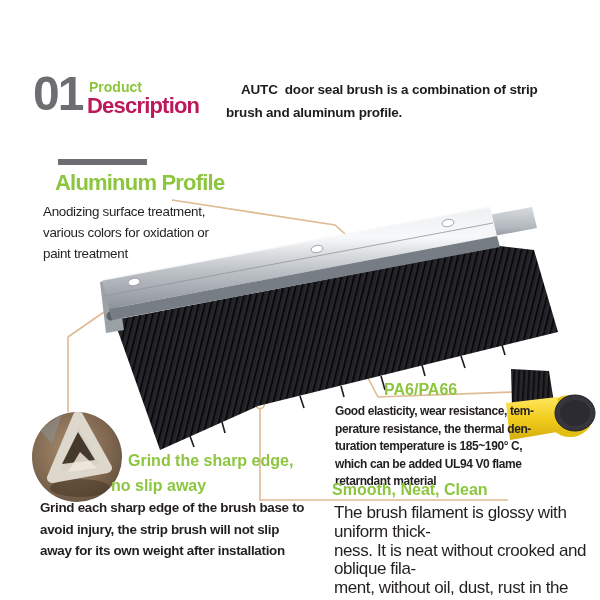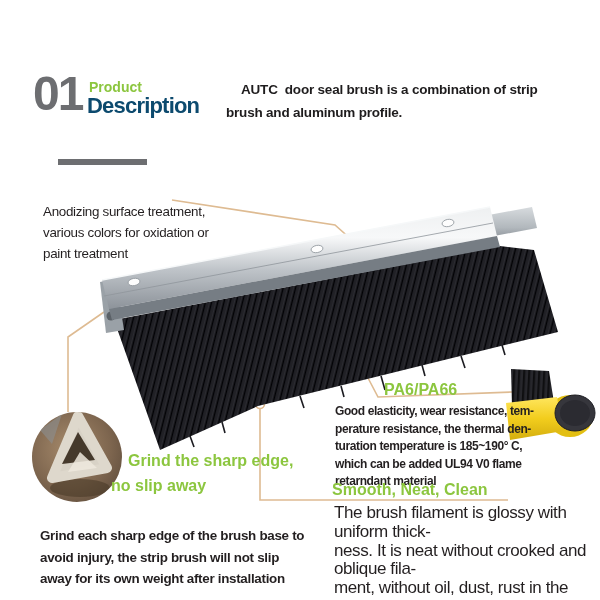--- a/index.html
+++ b/index.html
@@ -5,32 +5,32 @@
   html,body{margin:0;padding:0;background:#ffffff;}
   #canvas{
     position:relative;width:600px;height:600px;background:#ffffff;overflow:hidden;
     font-family:"Liberation Sans",sans-serif;color:#231f20;
   }
   #art{position:absolute;left:0;top:0;}
   .abs{position:absolute;}
   
   .num01{left:33px;top:70px;font-size:48px;font-weight:bold;color:#6d6e71;letter-spacing:-2px;line-height:1;}
   .eyebrow{left:89px;top:79px;font-size:14px;font-weight:bold;color:#8cc63f;}
-  .big-title{left:87px;top:93px;font-size:22px;font-weight:bold;color:#0c4a6e;letter-spacing:-0.8px;}
+  .big-title{left:87px;top:93px;font-size:22px;font-weight:bold;color:#be185d;letter-spacing:-0.8px;}
   .intro{left:226px;top:78px;font-size:13.5px;font-weight:bold;line-height:23px;color:#1e1c1d;letter-spacing:-0.2px;}
   .intro .l1{white-space:nowrap;padding-left:15px;}
   .intro .brand{font-weight:bold;white-space:pre;}
   .intro .rest{white-space:pre;}
   
   .gray-bar{left:58px;top:159px;width:89px;height:6px;background:#6d6e71;}
   .alu-title{left:55px;top:170px;font-size:22px;font-weight:bold;color:#8cc63f;letter-spacing:-0.8px;}
   .alu-body{left:43px;top:201px;font-size:13.4px;font-weight:normal;line-height:21px;white-space:pre-line;letter-spacing:-0.3px;}
   .grind-t1{left:99px;top:452px;font-size:16px;font-weight:bold;color:#8cc63f;margin-left:29px;}
   .grind-t2{left:111px;top:477px;font-size:16px;font-weight:bold;color:#8cc63f;}
-  .grind-body{left:40px;top:525px;font-size:13.4px;font-weight:bold;line-height:21.5px;white-space:pre-line;letter-spacing:-0.3px;}
+  .grind-body{left:40px;top:497px;font-size:13.4px;font-weight:bold;line-height:21.5px;white-space:pre-line;letter-spacing:-0.3px;}
   
   .pa6-title{left:384px;top:381px;font-size:16px;font-weight:bold;color:#8cc63f;}
   .pa6-body{left:335px;top:403px;font-size:12px;font-weight:bold;line-height:17.6px;white-space:pre-line;letter-spacing:-0.4px;}
   .smooth-title{left:332px;top:481px;font-size:16px;font-weight:bold;color:#8cc63f;text-align:right;}
   .smooth-body{left:334px;top:504px;font-size:17px;font-weight:normal;line-height:18.8px;white-space:pre-line;letter-spacing:-0.4px;}
 </style>
 </head>
 <body>
 
 <div id="canvas">
@@ -140,20 +140,21 @@
 
   <div class="abs num01">01</div>
   <div class="abs eyebrow">Product</div>
   <div class="abs big-title">Description</div>
   <div class="abs intro">
     <div class="l1"><span class="brand">AUTC</span><span class="rest">  door seal brush is a combination of strip</span></div>
     <div>brush and aluminum profile.</div>
   </div>
 
   <div class="abs gray-bar"></div>
+  <div class="abs alu-title">Aluminum Profile</div>
   <div class="abs alu-body">Anodizing surface treatment,
 various colors for oxidation or
 paint treatment</div>
 
   <div class="abs pa6-title">PA6/PA66</div>
   <div class="abs pa6-body">Good elasticity, wear resistance, tem-
 perature resistance, the thermal den-
 turation temperature is 185~190° C,
 which can be added UL94 V0 flame
 retarndant material</div>

